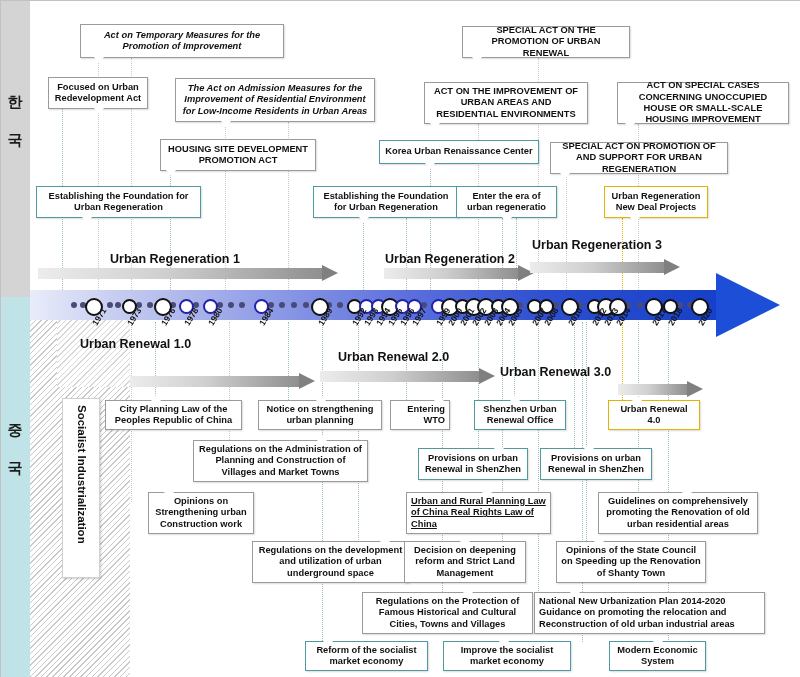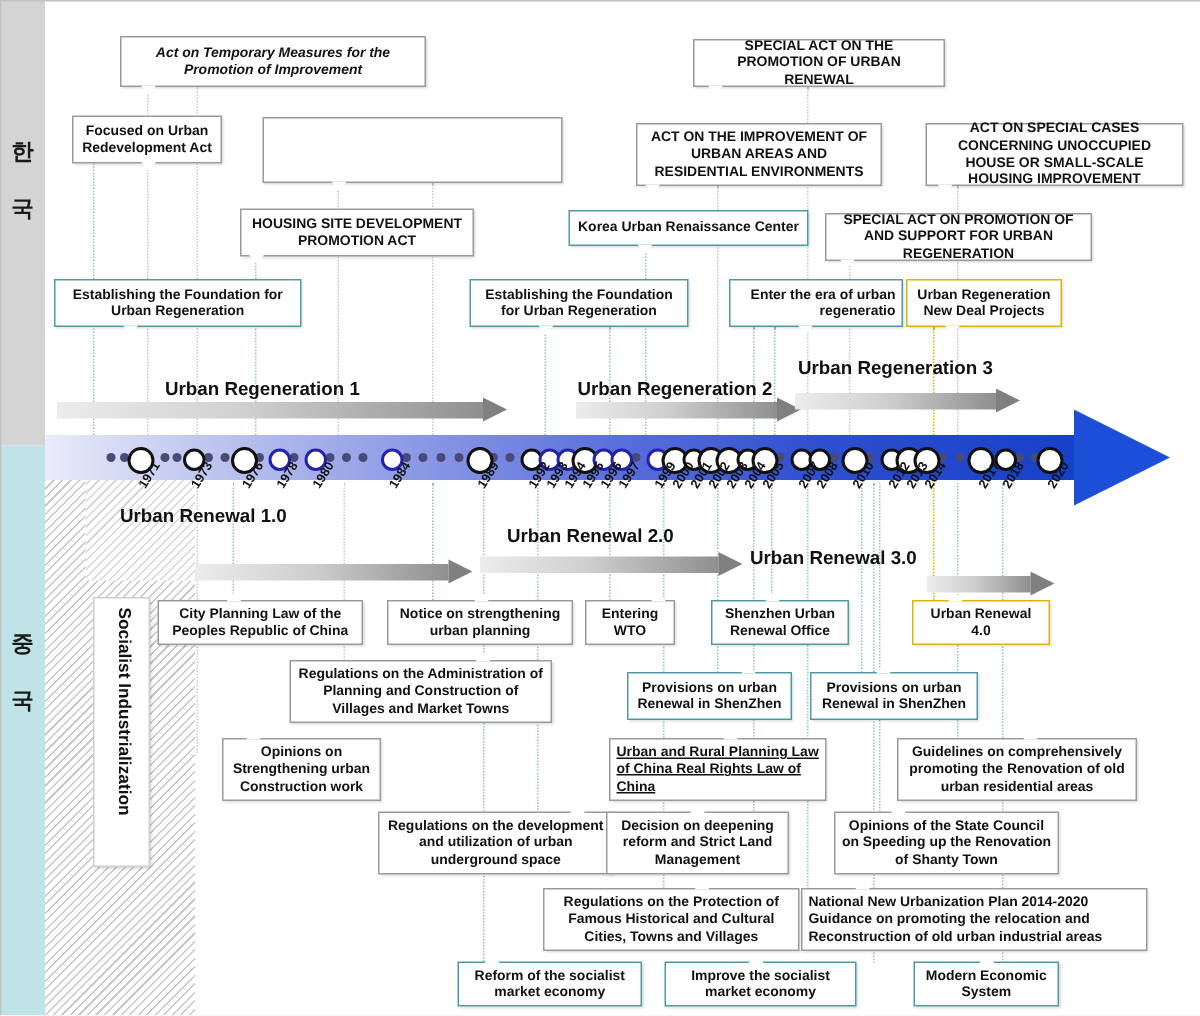--- a/index.html
+++ b/index.html
@@ -257,20 +257,21 @@
         <span>Act on Temporary Measures for the Promotion of Improvement</span>
         <div class="tri o" style="left: 11.5px;"></div>
         <div class="tri" style="left: 12.5px;"></div>
       </div>
       <div class="cb bold td" style="left: 48px; top: 77px; width: 100px; height: 32px;">
         <span>Focused on Urban Redevelopment Act</span>
         <div class="tri o" style="left: 43.5px;"></div>
         <div class="tri" style="left: 44.5px;"></div>
       </div>
       <div class="cb ital td" style="left: 175px; top: 78px; width: 200px; height: 44px;">
+        <span>The Act on Admission Measures for the Improvement of Residential Environment for Low-Income Residents in Urban Areas</span>
         <div class="tri o" style="left: 43.5px;"></div>
         <div class="tri" style="left: 44.5px;"></div>
       </div>
       <div class="cb bold td" style="left: 462px; top: 26px; width: 168px; height: 32px; text-align: center;">
         <span>SPECIAL ACT ON THE PROMOTION OF URBAN RENEWAL</span>
         <div class="tri o" style="left: 7.5px;"></div>
         <div class="tri" style="left: 8.5px;"></div>
       </div>
       <div class="cb bold td" style="left: 424px; top: 82px; width: 164px; height: 42px;">
         <span>ACT ON THE IMPROVEMENT OF URBAN AREAS AND RESIDENTIAL ENVIRONMENTS</span>
@@ -300,21 +301,21 @@
       <div class="cb teal bold td" style="left: 36px; top: 186px; width: 165px; height: 32px;">
         <span>Establishing the Foundation for Urban Regeneration</span>
         <div class="tri o" style="left: 43.5px;"></div>
         <div class="tri" style="left: 44.5px;"></div>
       </div>
       <div class="cb teal bold td" style="left: 313px; top: 186px; width: 146px; height: 32px;">
         <span>Establishing the Foundation for Urban Regeneration</span>
         <div class="tri o" style="left: 43.5px;"></div>
         <div class="tri" style="left: 44.5px;"></div>
       </div>
-      <div class="cb teal bold td" style="left: 486px; top: 186px; width: 116px; height: 32px; text-align: right;">
+      <div class="cb teal bold td" style="left: 456px; top: 186px; width: 101px; height: 32px;">
         <span>Enter the era of urban regeneratio</span>
         <div class="tri o" style="left: 43.5px;"></div>
         <div class="tri" style="left: 44.5px;"></div>
       </div>
       <div class="cb yellow bold td" style="left: 604px; top: 186px; width: 104px; height: 32px;">
         <span>Urban Regeneration New Deal Projects</span>
         <div class="tri o" style="left: 23.5px;"></div>
         <div class="tri" style="left: 24.5px;"></div>
       </div>
     </div>
@@ -322,21 +323,21 @@
       <div class="cb bold tu" style="left: 105px; top: 400px; width: 137px; height: 30px;">
         <span>City Planning Law of the Peoples Republic of China</span>
         <div class="tri o" style="left: 43.5px;"></div>
         <div class="tri" style="left: 44.5px;"></div>
       </div>
       <div class="cb bold tu" style="left: 258px; top: 400px; width: 124px; height: 30px;">
         <span>Notice on strengthening urban planning</span>
         <div class="tri o" style="left: 55.5px;"></div>
         <div class="tri" style="left: 56.5px;"></div>
       </div>
-      <div class="cb bold tu" style="left: 390px; top: 400px; width: 60px; height: 30px;">
+      <div class="cb bold tu" style="left: 390px; top: 400px; width: 60px; height: 30px; text-align: right;">
         <span>Entering WTO</span>
         <div class="tri o" style="left: 41.5px;"></div>
         <div class="tri" style="left: 42.5px;"></div>
       </div>
       <div class="cb teal bold tu" style="left: 474px; top: 400px; width: 92px; height: 30px;">
         <span>Shenzhen Urban Renewal Office</span>
         <div class="tri o" style="left: 33.5px;"></div>
         <div class="tri" style="left: 34.5px;"></div>
       </div>
       <div class="cb yellow bold tu" style="left: 608px; top: 400px; width: 92px; height: 30px;">

